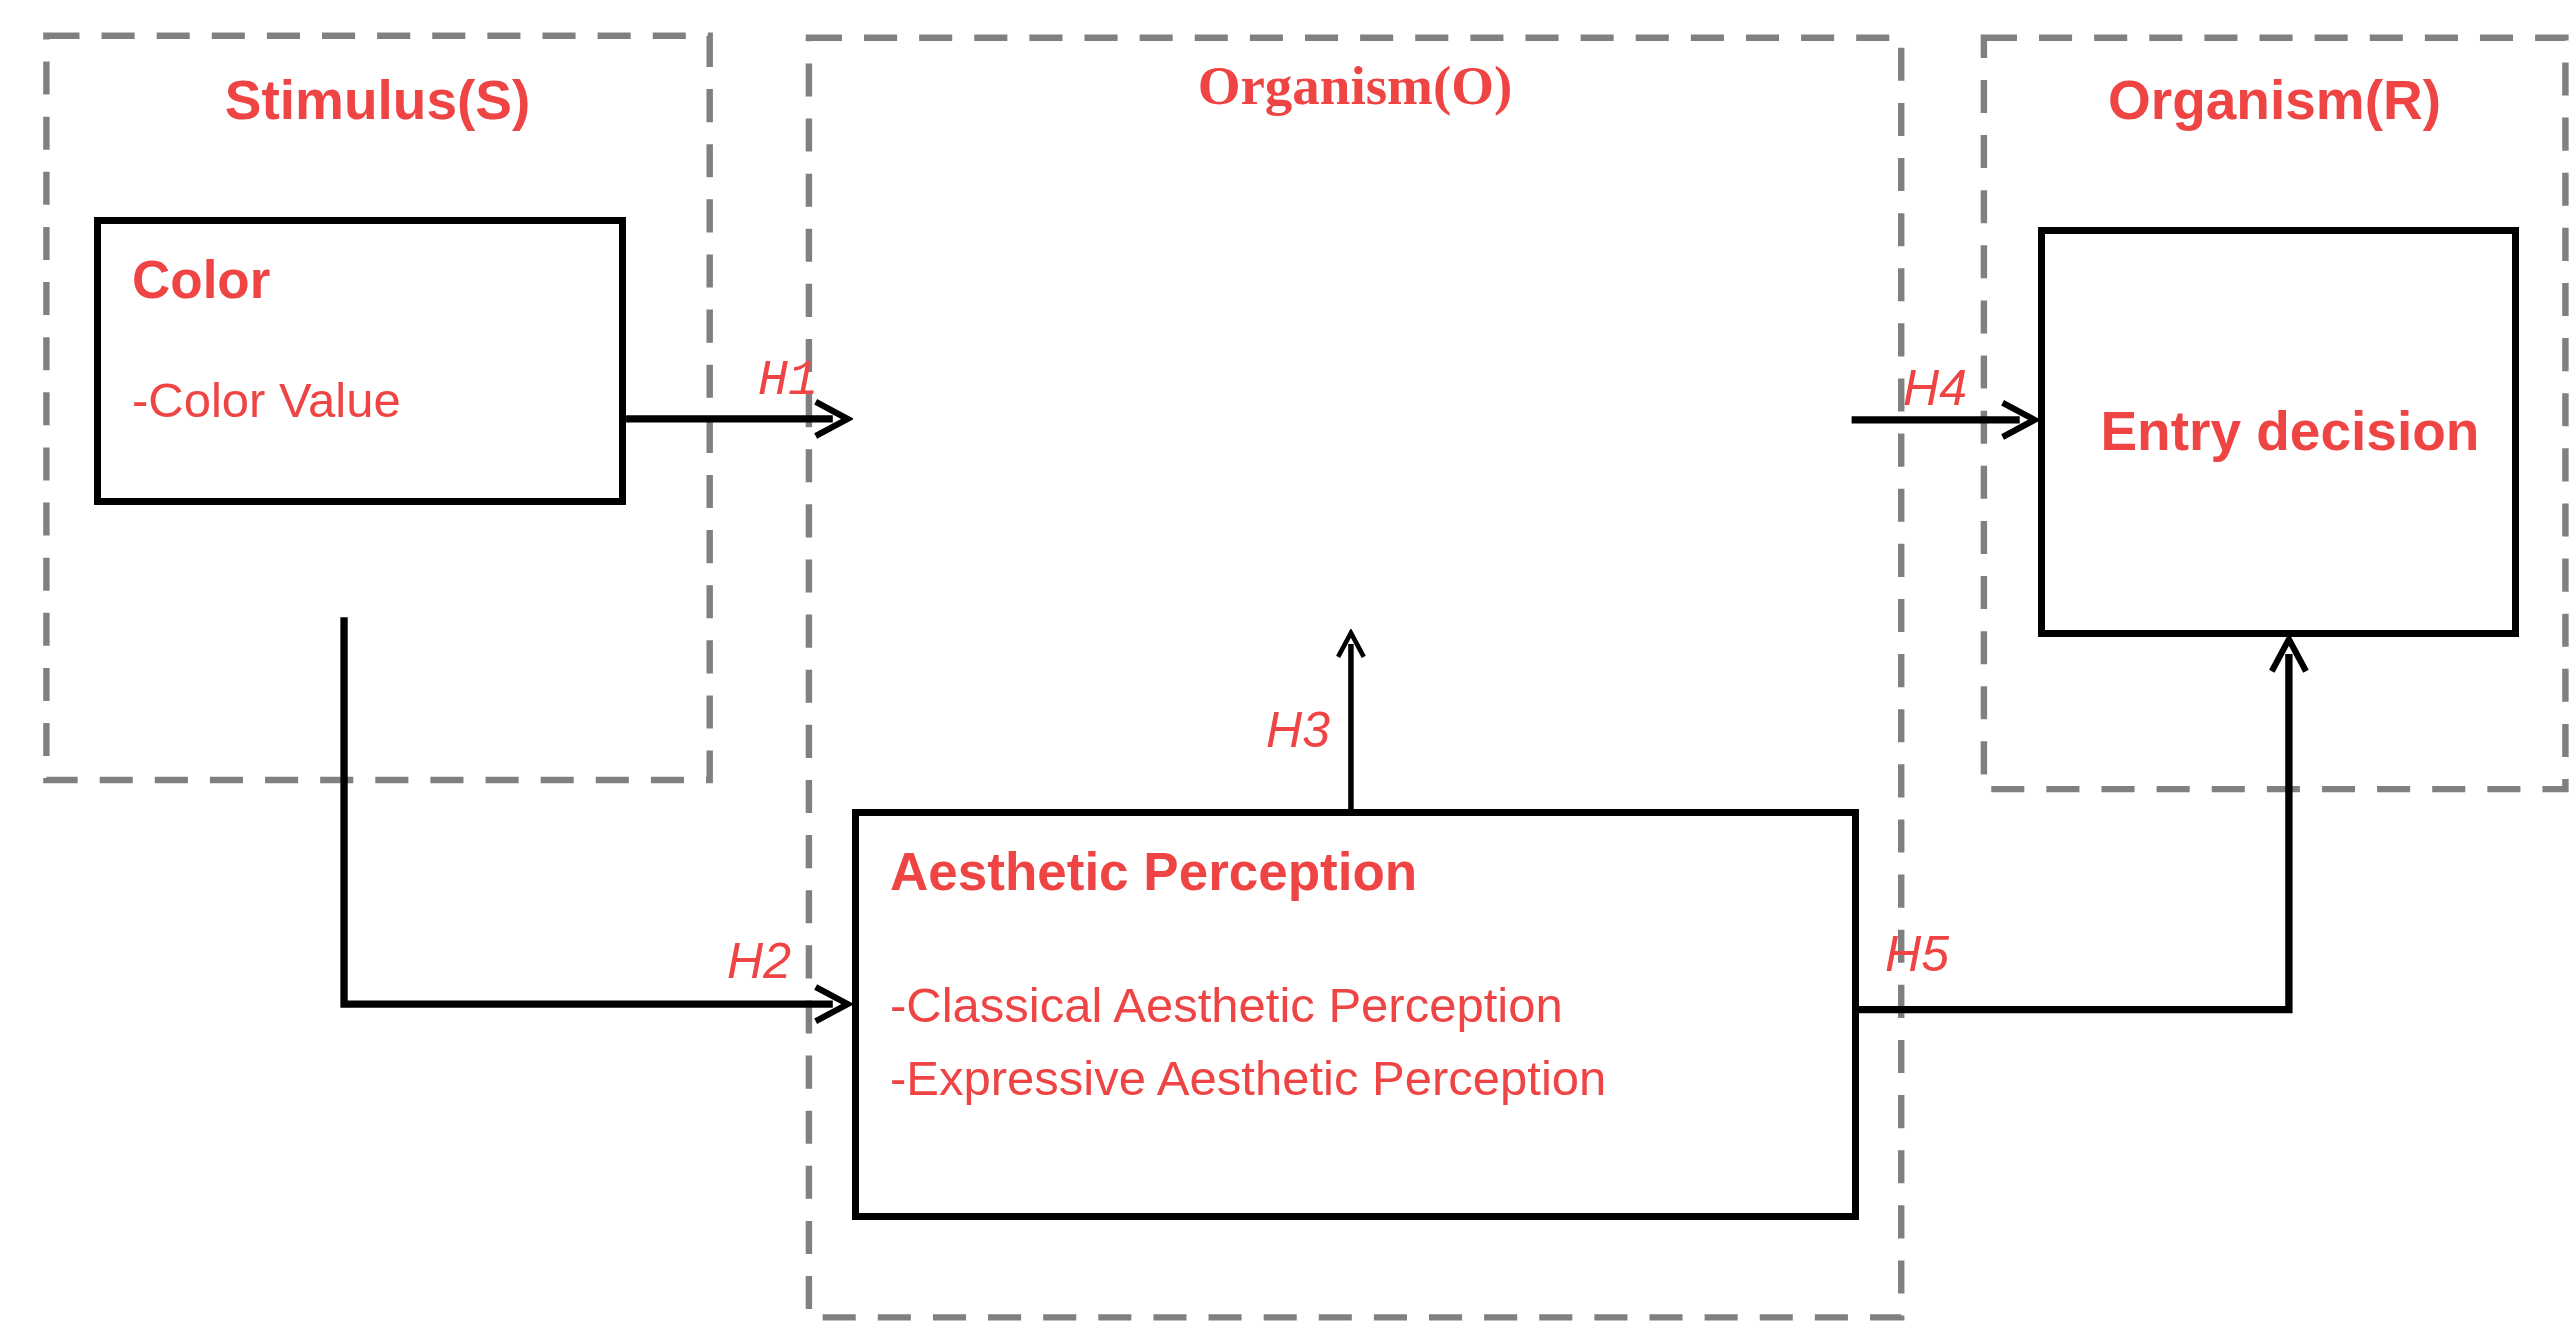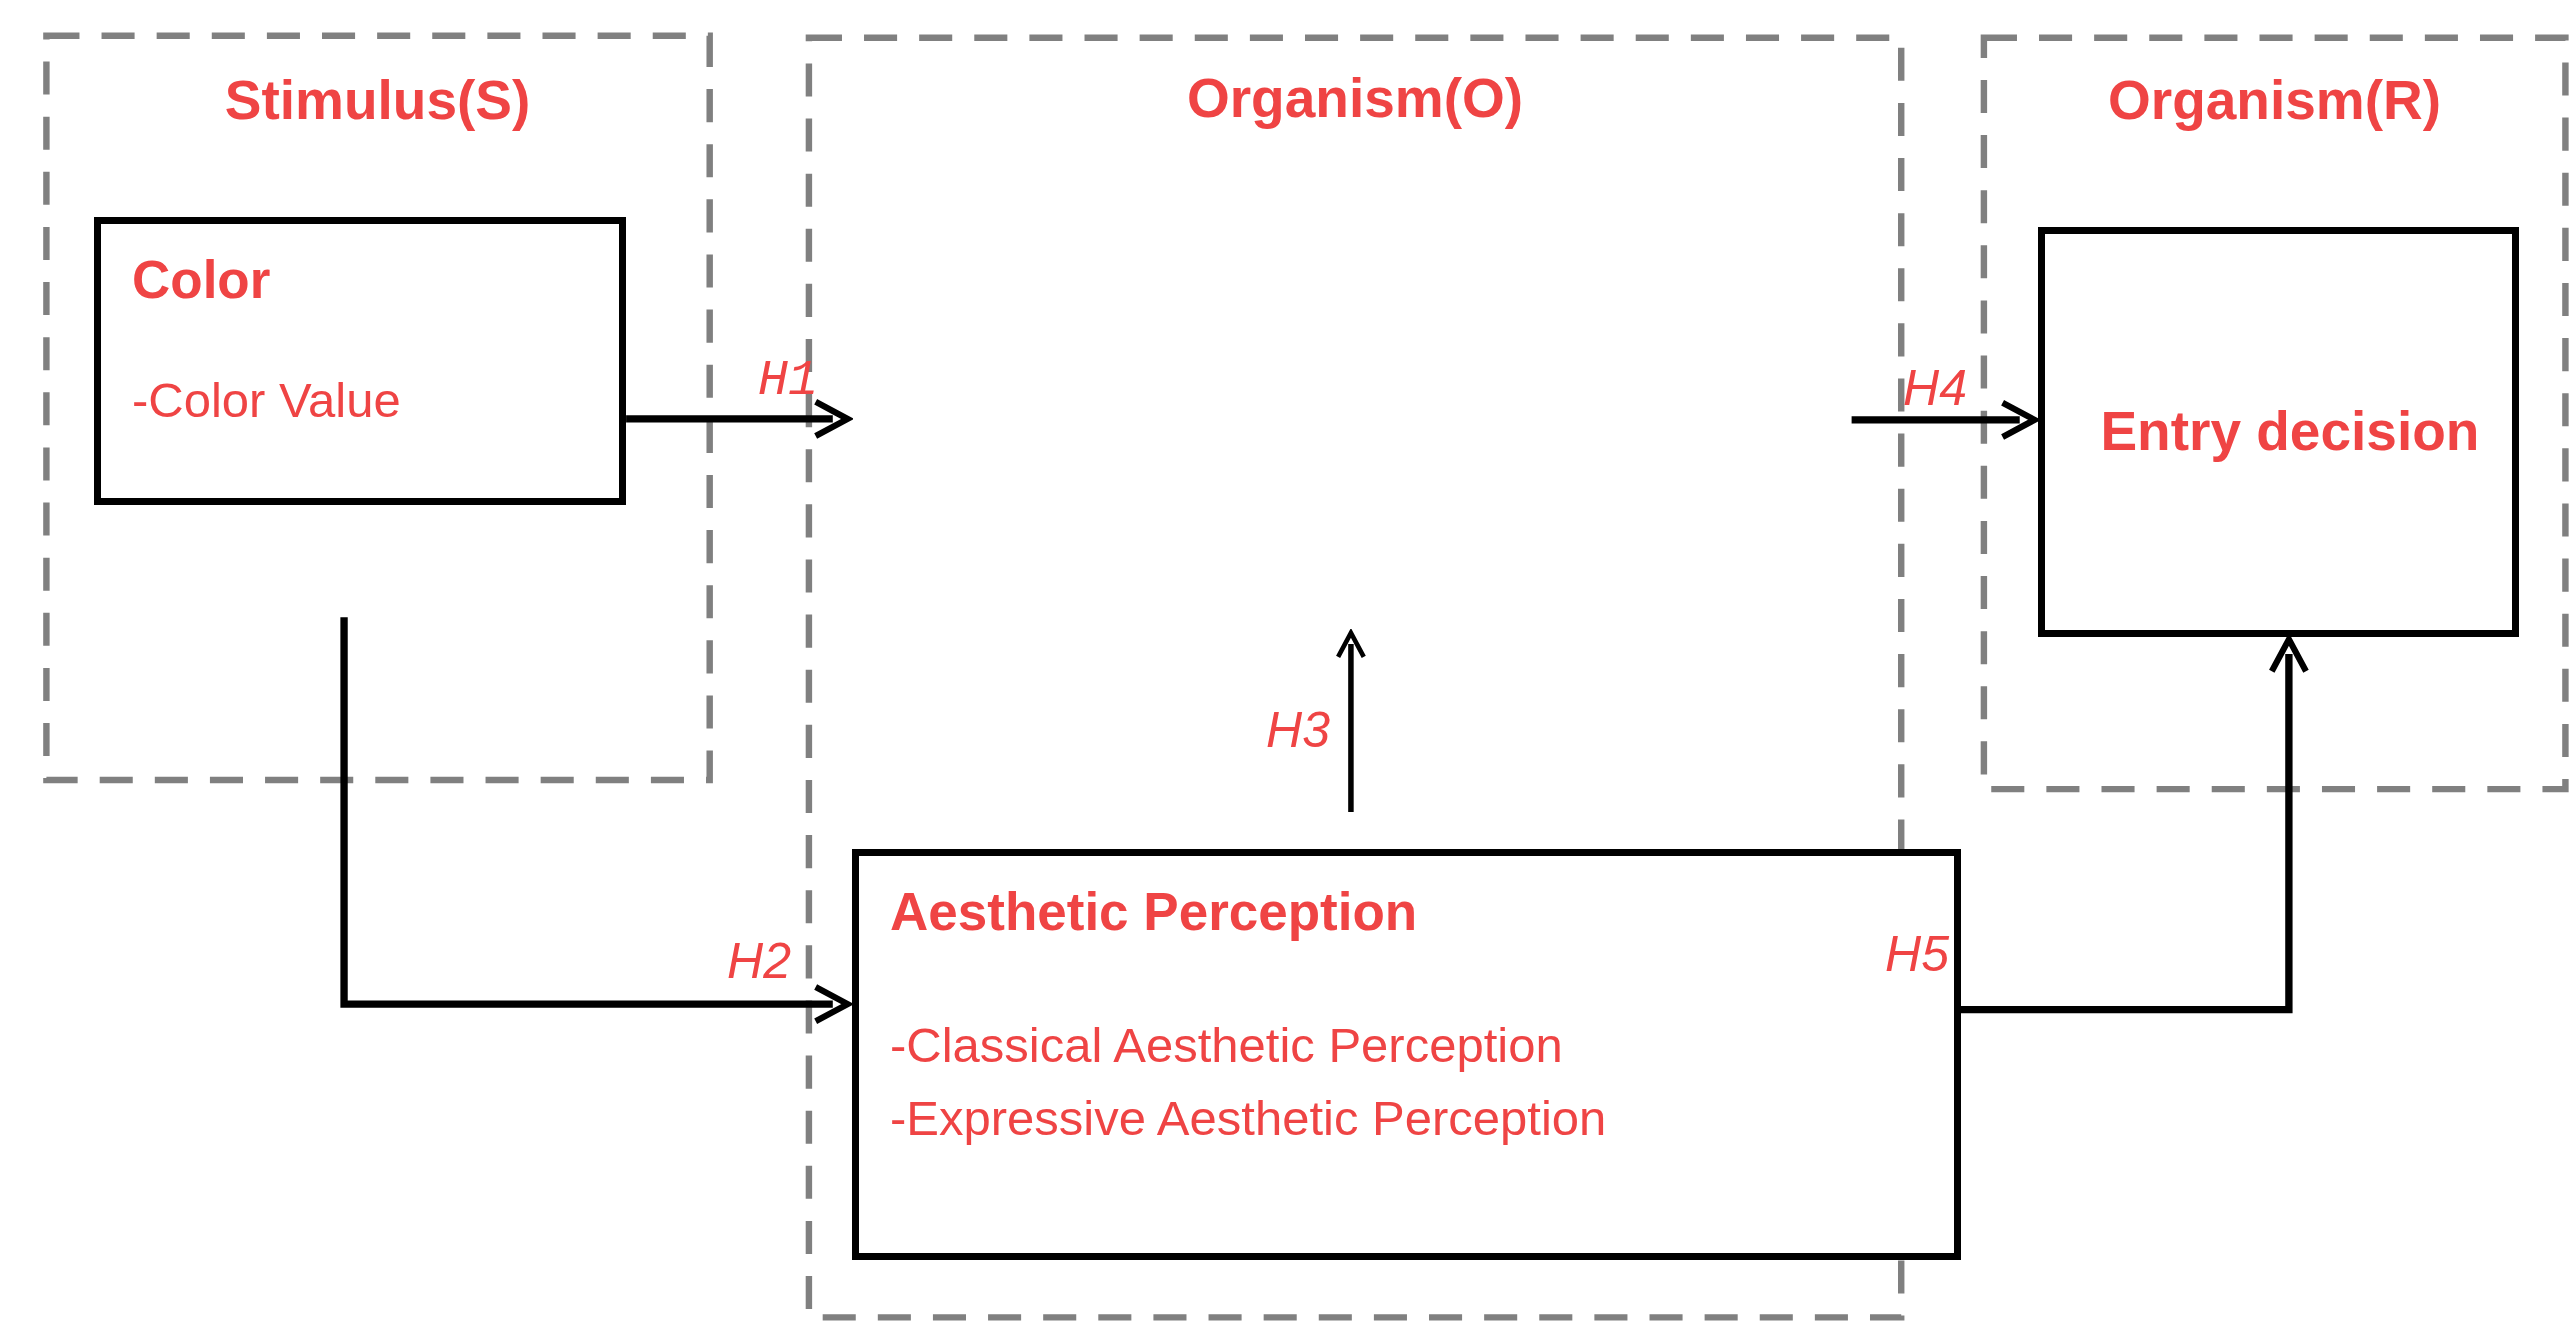--- a/index.html
+++ b/index.html
@@ -87,32 +87,32 @@
     <rect class="dash-rect" x="2159" y="41" width="633" height="818"></rect>
 
     <path class="arrow" d="M681,456 H906" marker-end="url(#arrowhead)"></path>
     <path class="arrow" d="M374,672 V1093 H906" marker-end="url(#arrowhead)"></path>
     <path class="arrow thin" d="M1470,884 V701" marker-end="url(#arrowhead)"></path>
     <path class="arrow" d="M2015,457 H2198" marker-end="url(#arrowhead)"></path>
     <path class="arrow" d="M2015,1099 H2491 V712" marker-end="url(#arrowhead)"></path>
   </svg>
 
   <div class="group-title" style="left:43px; top:70px; width:669px;">Stimulus(S)</div>
-  <div class="group-title" style="left:806px; top:68px; width:1098px;">Organism(O)</div>
+  <div class="group-title" style="left:806px; top:56px; width:1098px;font-family:Liberation Serif, serif;">Organism(O)</div>
   <div class="group-title" style="left:1981px; top:70px; width:587px;">Organism(R)</div>
 
   <div class="node" style="left:94px; top:217px; width:532px; height:288px;">
     <div class="node-title">Color</div>
     <div class="node-items">
       <div class="node-item">-Color Value</div>
     </div>
   </div>
 
 
-  <div class="node" style="left:852px; top:809px; width:1109px; height:411px; margin-top:40px;">
+  <div class="node" style="left:852px; top:809px; width:1007px; height:411px; ">
     <div class="node-title">Aesthetic Perception</div>
     <div class="node-items" style="margin-top:66px;">
       <div class="node-item">-Classical Aesthetic Perception</div>
       <div class="node-item">-Expressive Aesthetic Perception</div>
     </div>
   </div>
 
   <div class="node center-text" style="left:2038px; top:227px; width:481px; height:410px;padding-left:32px;">
     <div class="node-title">Entry decision</div>
   </div>

